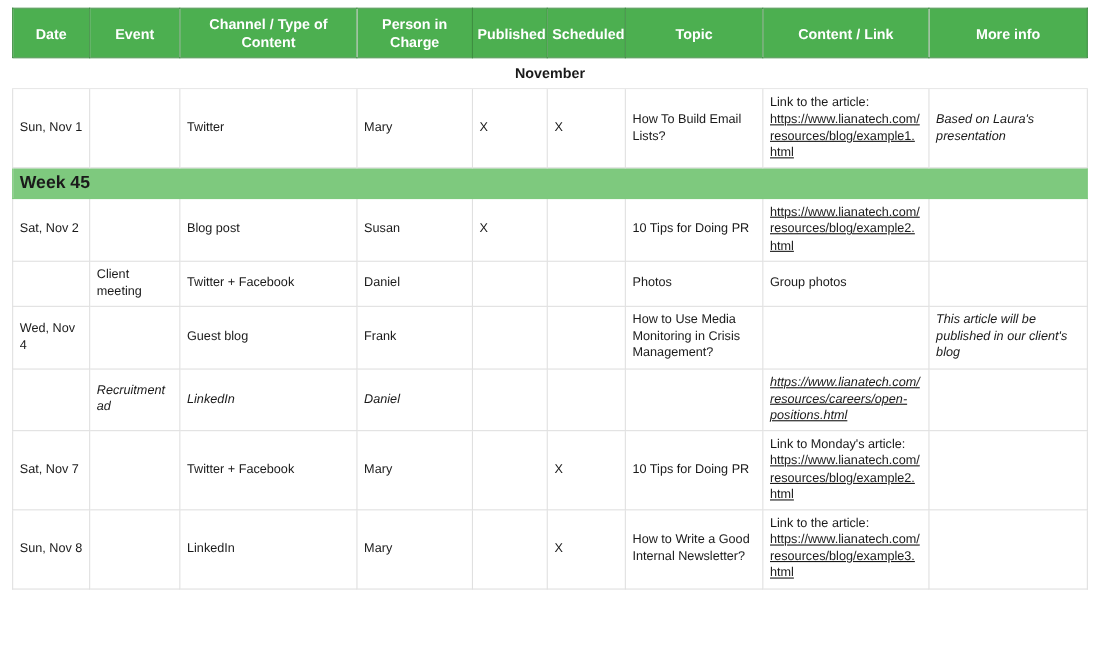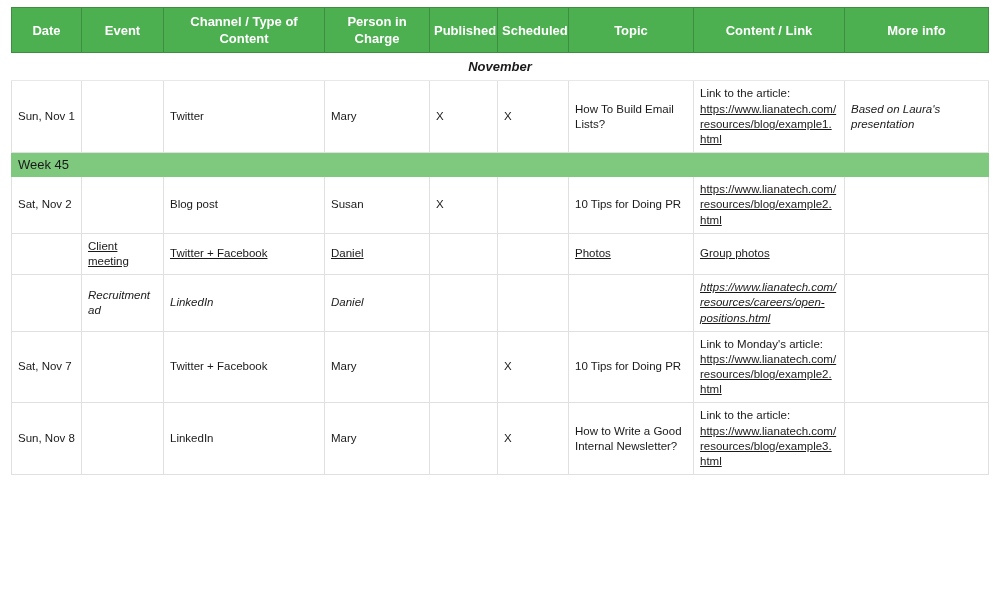--- a/index.html
+++ b/index.html
@@ -50,26 +50,26 @@
   tr.month-row td {
     text-align: center;
     font-weight: bold;
     font-size: 13px;
     border-left-color: #ffffff;
     border-right-color: #ffffff;
     border-top-color: #ffffff;
     border-bottom-color: #e8e8e8;
     height: 25px;
   }
-  tr.month-row td.month-cell { border-color: #ffffff #ffffff #e8e8e8 #ffffff; font-style: italic; }
+  tr.month-row td.month-cell { border-color: #ffffff #ffffff #e8e8e8 #ffffff; }
   
   tr.week-row td {
     background: #7ec97e;
-    font-weight: normal;
-    font-size: 13px;
+    font-weight: bold;
+    font-size: 16px;
     color: #1a1a1a;
     border-color: #7ec97e;
     height: 22px;
     padding: 3px 6px;
   }
   
   td.date-cell {
     background: #efefef;
     color: #1a1a1a;
   }
@@ -144,30 +144,41 @@
           <td class="date-cell">Sat, Nov 2</td>
           <td></td>
           <td>Blog post</td>
           <td>Susan</td>
           <td class="center">X</td>
           <td class="center"></td>
           <td>10 Tips for Doing PR</td>
           <td class="link-cell"><span class="lnk">https://www.lianatech.com/resources/blog/example2.html</span></td>
           <td></td>
         </tr>
-        <tr class="data-row" style="height: 33px; text-decoration: underline;">
+        <tr class="data-row" style="height: 33px;">
           <td class="date-cell"></td>
           <td>Client meeting</td>
           <td>Twitter + Facebook</td>
           <td>Daniel</td>
           <td class="center"></td>
           <td class="center"></td>
           <td>Photos</td>
           <td class="link-cell"><span class="plain">Group photos</span></td>
           <td></td>
+        </tr>
+        <tr class="data-row" style="height: 46px;">
+          <td class="date-cell">Wed, Nov 4</td>
+          <td></td>
+          <td>Guest blog</td>
+          <td>Frank</td>
+          <td class="center"></td>
+          <td class="center"></td>
+          <td>How to Use Media Monitoring in Crisis Management?</td>
+          <td class="link-cell"></td>
+          <td class="italic">This article will be published in our client's blog</td>
         </tr>
         <tr class="data-row" style="height: 48px; font-style: italic;">
           <td class="date-cell"></td>
           <td>Recruitment ad</td>
           <td>LinkedIn</td>
           <td>Daniel</td>
           <td class="center"></td>
           <td class="center"></td>
           <td></td>
           <td class="link-cell"><span class="lnk">https://www.lianatech.com/resources/careers/open-positions.html</span></td>

